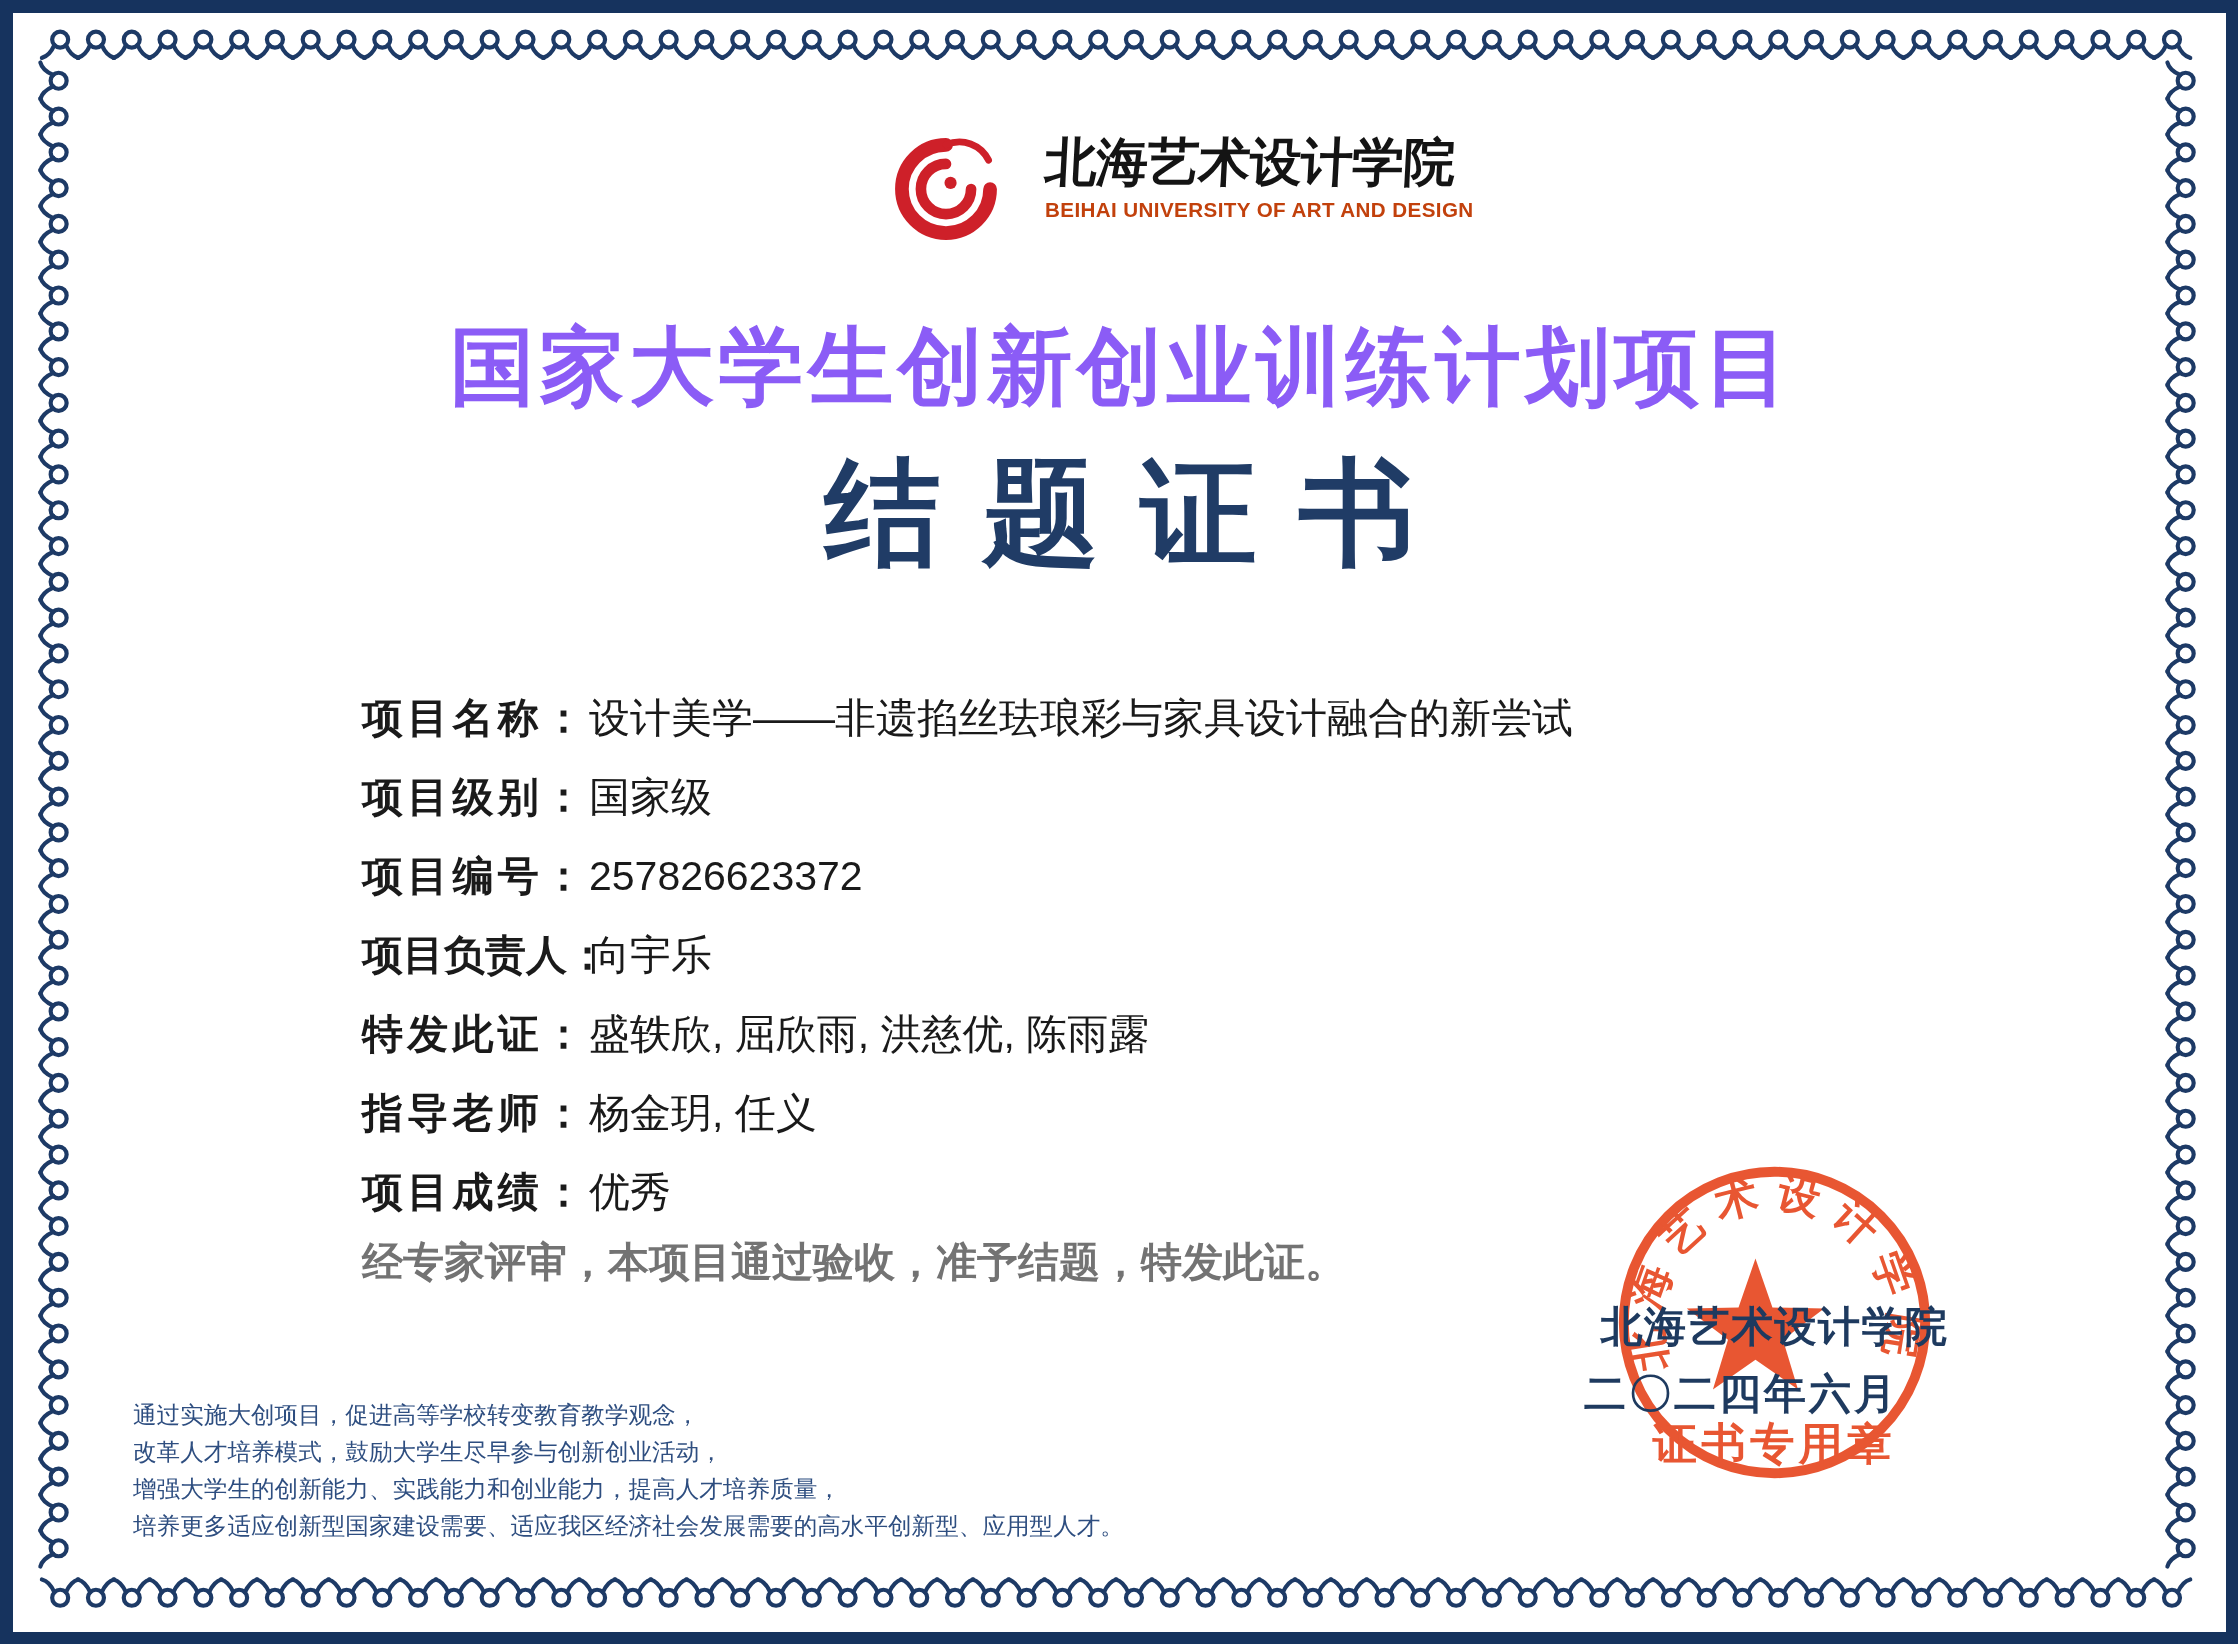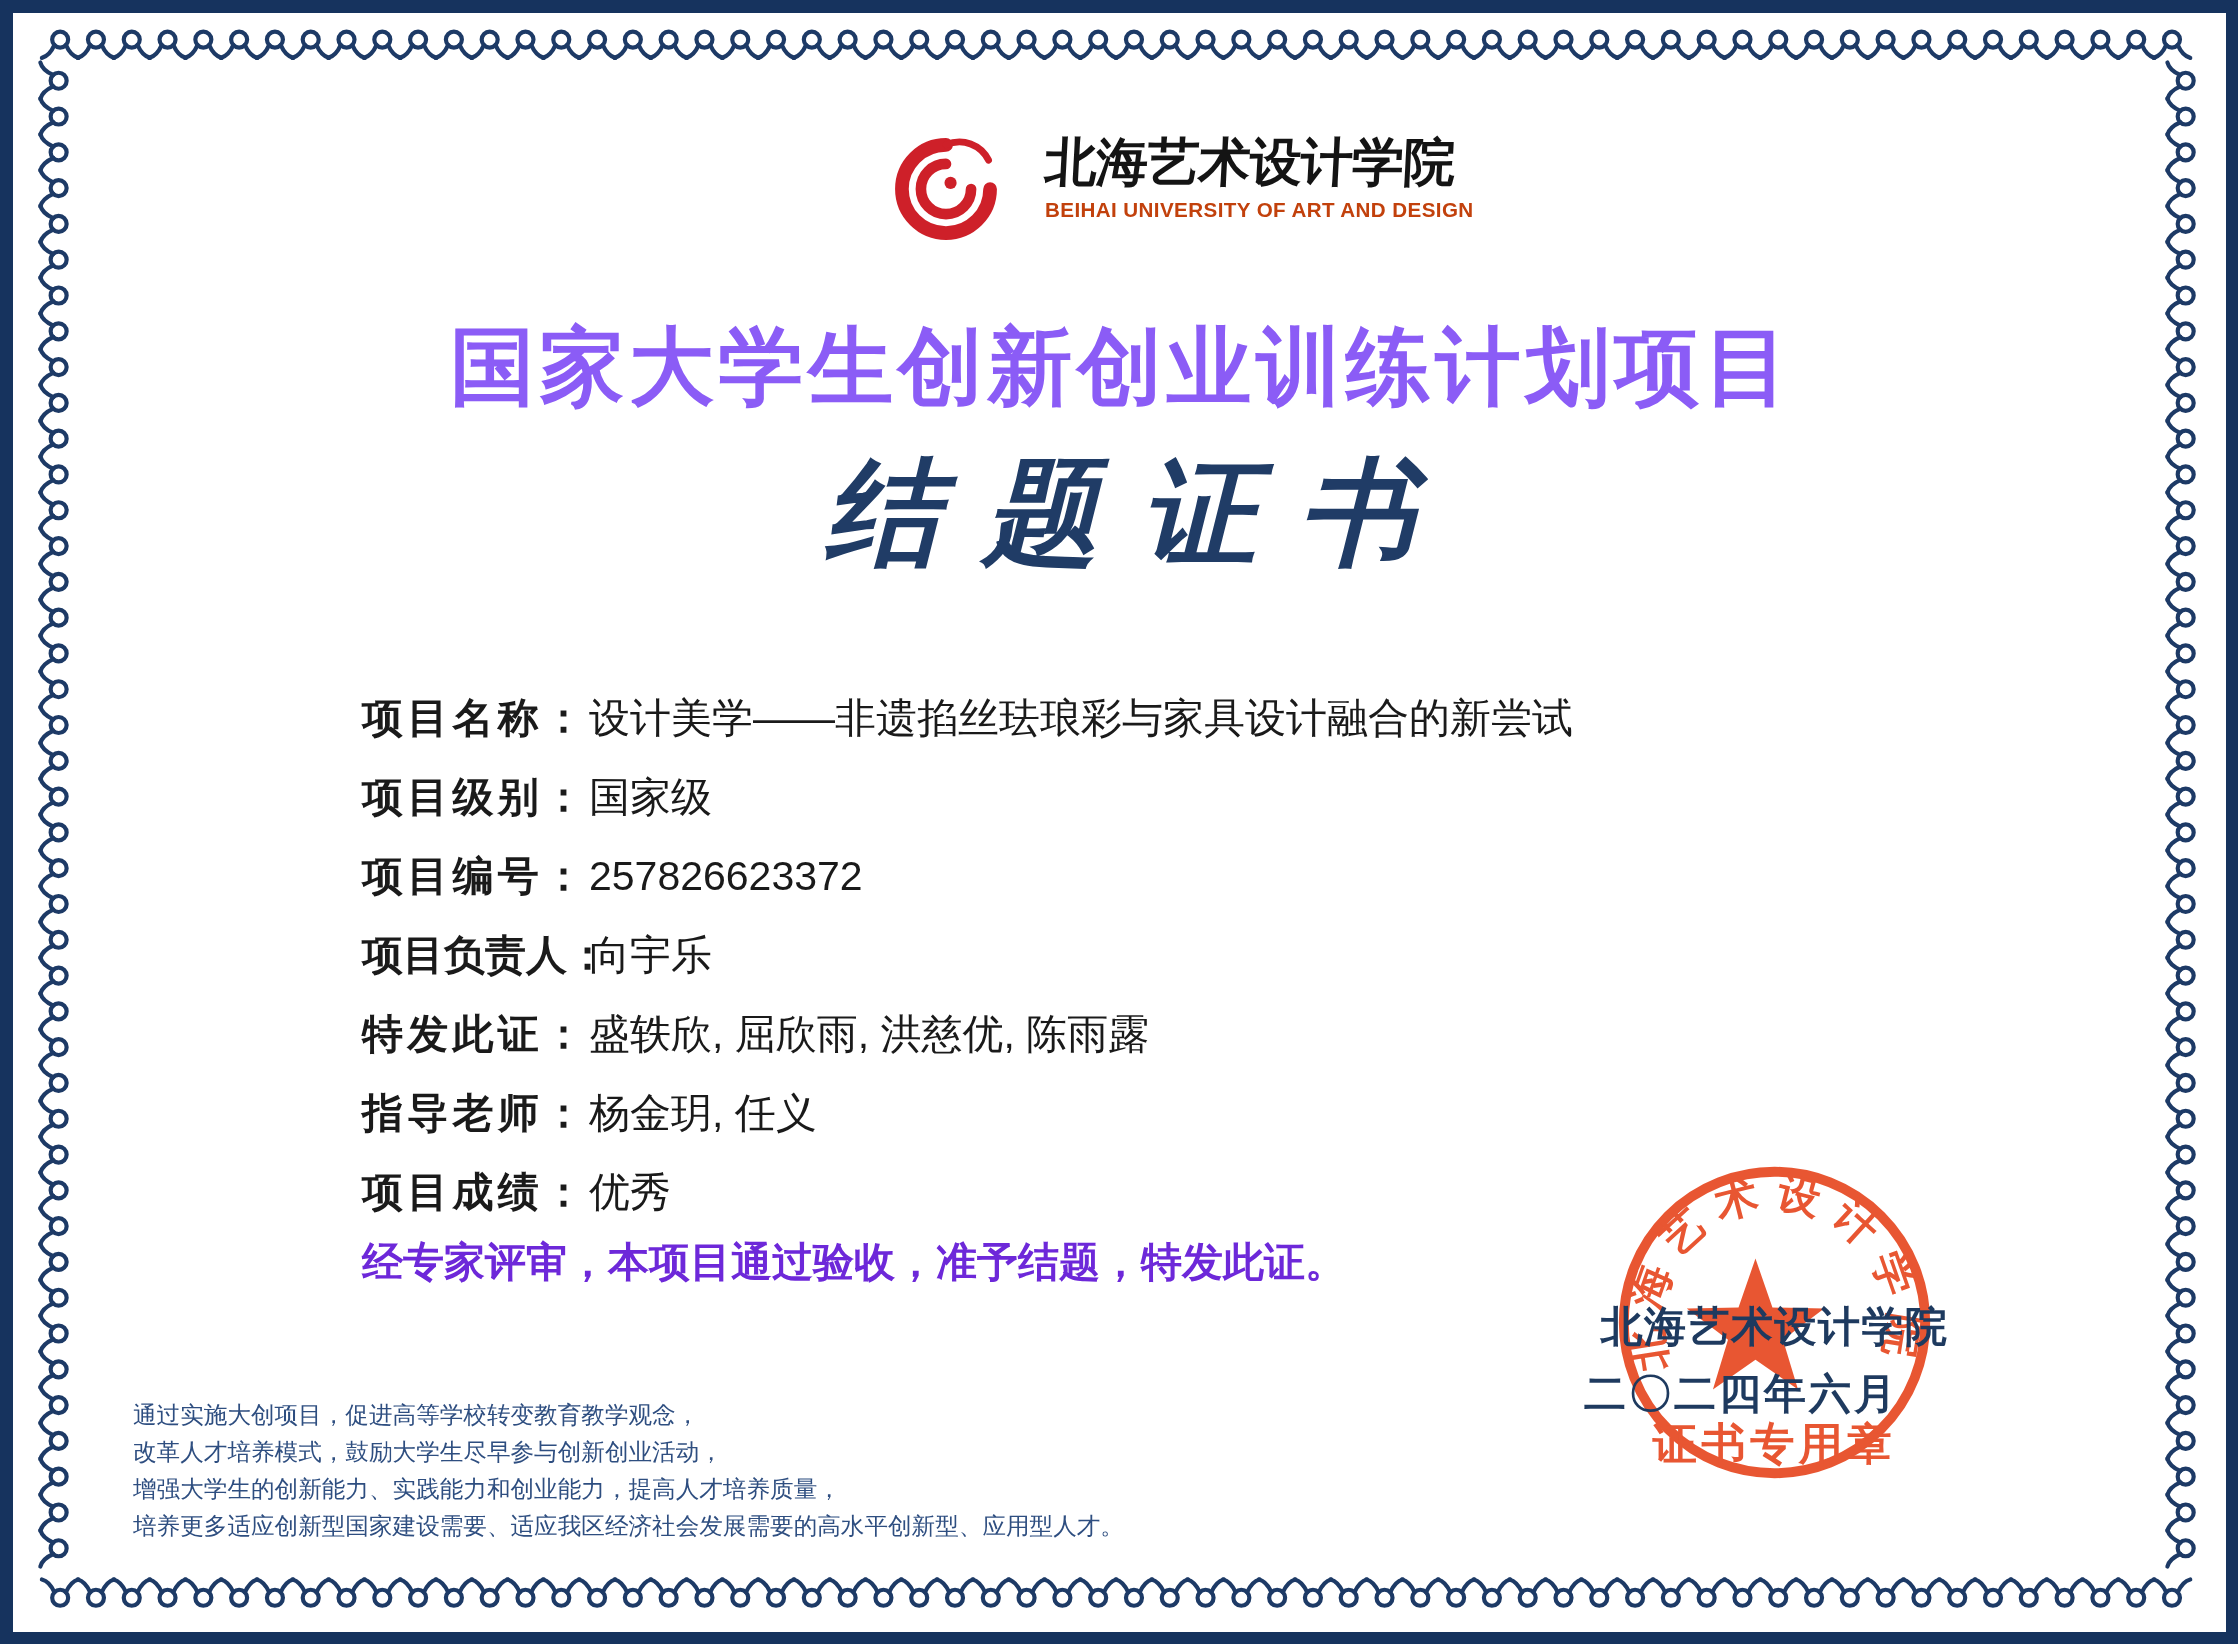--- a/index.html
+++ b/index.html
@@ -14,28 +14,28 @@
   .logo-cn{font-family:"Liberation Serif", serif;font-weight:900;font-size:52px;line-height:1.05;
            letter-spacing:-0.8px;color:#141414;transform:skewX(-3deg);}
   .logo-en{font-family:"Liberation Sans", sans-serif;font-weight:700;font-size:20.6px;letter-spacing:0.4px;
            color:#c2410c;margin-top:7.6px;white-space:nowrap;}
 
   .title{position:absolute;left:0;top:314px;width:100%;text-align:center;
          font-family:"Liberation Serif", serif;font-weight:900;font-size:85px;line-height:1.25;
          letter-spacing:4.6px;padding-left:4.6px;color:#8b5cf6;box-sizing:border-box;}
   .subtitle{position:absolute;left:0;top:448px;width:100%;text-align:center;
          font-family:"Liberation Serif", serif;font-weight:900;font-size:116px;line-height:1.15;
-         letter-spacing:42px;padding-left:42px;color:#203c66;box-sizing:border-box;font-style:italic;}
+         letter-spacing:42px;padding-left:42px;color:#203c66;box-sizing:border-box;}
 
   .fields{position:absolute;left:362px;top:697px;}
   .frow{display:flex;align-items:baseline;margin-bottom:36px;font-size:41px;line-height:1.05;color:#1a1a1a;}
   .flabel{width:222px;flex:0 0 auto;font-weight:700;text-align:justify;text-align-last:justify;white-space:nowrap;}
   .fvalue{margin-left:5px;white-space:nowrap;font-weight:400;}
 
-  .statement{position:absolute;left:362px;top:1235px;font-size:41px;font-weight:700;color:#6d28d9;white-space:nowrap;}
+  .statement{position:absolute;left:362px;top:1235px;font-size:41px;font-weight:700;color:#737373;white-space:nowrap;}
 
   .footnote{position:absolute;left:133px;top:1397px;font-family:"Liberation Serif", serif;
             font-size:23.6px;line-height:37px;color:#2e4e80;}
 
   .seal{position:absolute;left:1588px;top:1136px;width:373px;height:373px;opacity:0.96;}
   .issuer-name{position:absolute;left:1584px;top:1299px;width:381px;text-align:center;z-index:3;
             font-size:42px;font-weight:700;letter-spacing:1.5px;color:#1e3a5f;white-space:nowrap;}
   .issuer-date{position:absolute;left:1584px;top:1366px;width:381px;text-align:left;z-index:3;
             font-size:42px;font-weight:700;letter-spacing:3px;color:#1e3a5f;white-space:nowrap;}
 </style>

